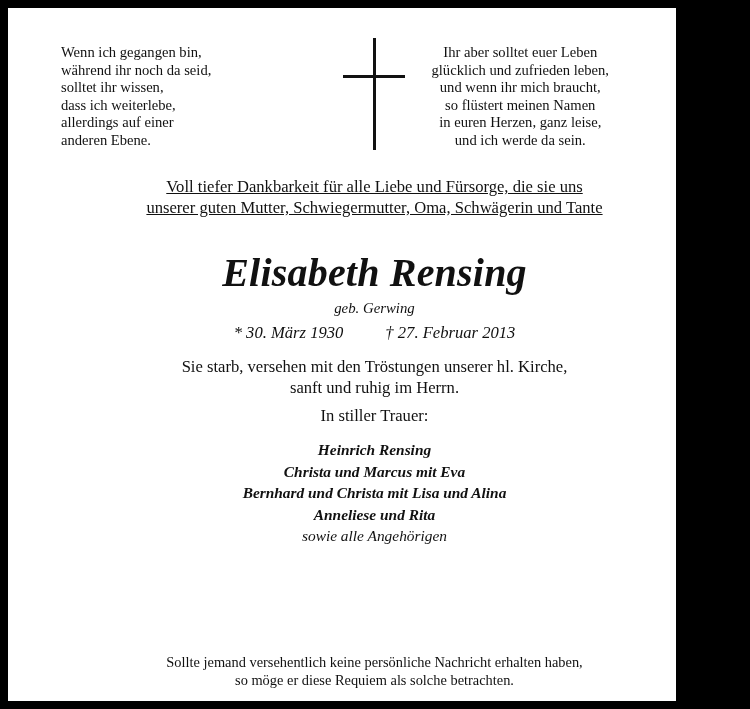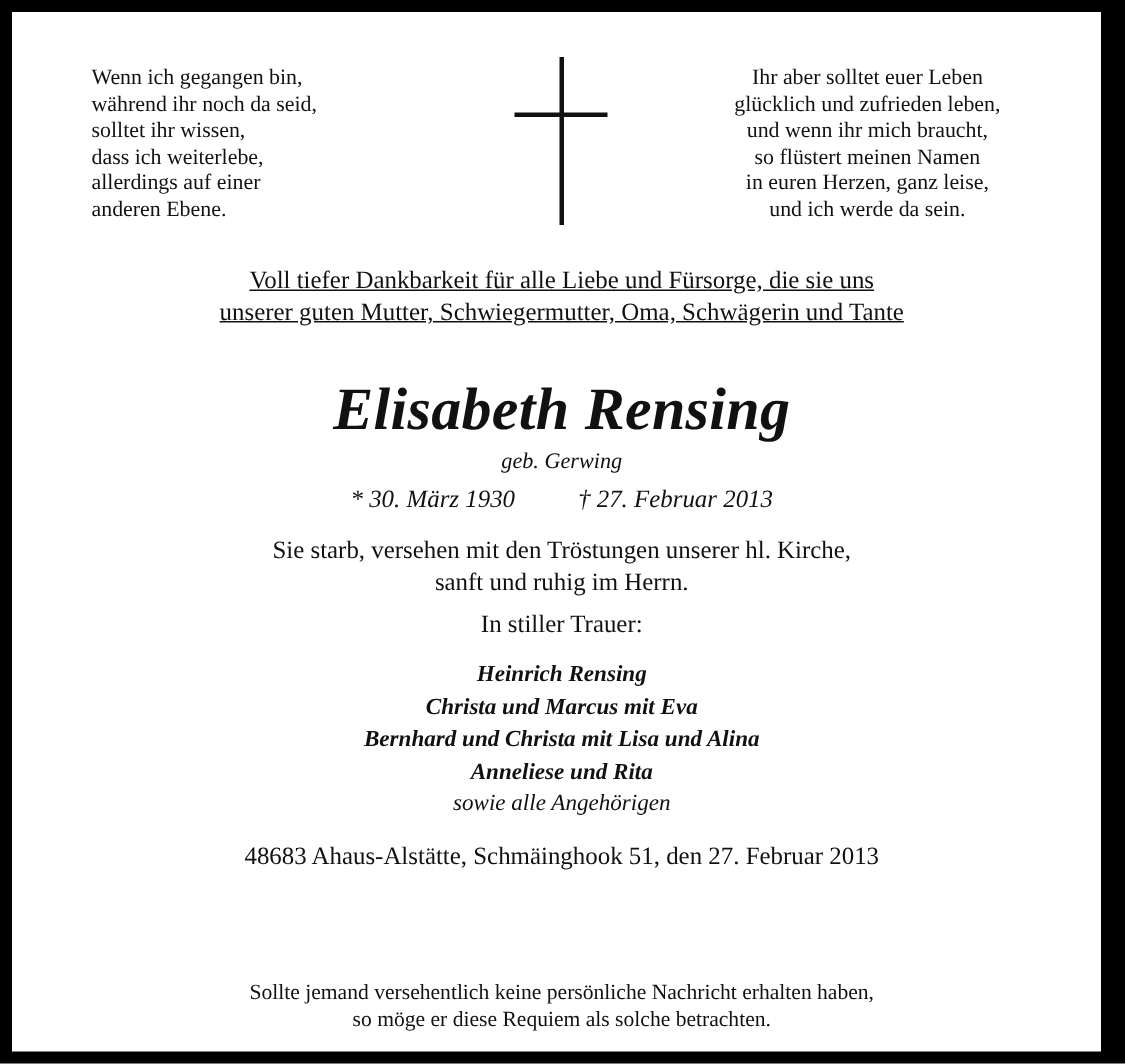--- a/index.html
+++ b/index.html
@@ -1,18 +1,18 @@
 <!DOCTYPE html>
 <html><head>
 <meta charset="utf-8">
 <style>
   html, body { margin:0; padding:0; }
   body { width:750px; height:709px; background:#000; position:relative; overflow:hidden;
          font-family:"Liberation Serif", "DejaVu Serif", serif; color:#111; }
-  .paper { position:absolute; left:8px; top:8px; width:726px; height:693px; background:#fff; }
+  .paper { position:absolute; left:8px; top:8px; width:635px; height:693px; background:#fff;padding-left:33px; }
   .poem { position:absolute; top:36px; font-size:14.6px; line-height:17.6px; margin:0; }
   .poem div { white-space:nowrap; }
   .poem-left { left:53px; text-align:left; }
   .poem-right { right:67px; text-align:center; }
   .cross { position:absolute; left:335px; top:30px; width:62px; height:112px; }
   .cross .v { position:absolute; left:30px; top:0; width:3px; height:112px; background:#111; }
   .cross .h { position:absolute; left:0; top:37px; width:62px; height:3px; background:#111; }
   .center { position:absolute; left:0; width:733px; text-align:center; }
   .intro { top:168px; font-size:16.6px; line-height:21px;text-decoration:underline; }
   .intro div { white-space:nowrap; }
@@ -79,21 +79,20 @@
   <div class="center mourn-label">In stiller Trauer:</div>
 
   <div class="center mourners">
     <div class="b">Heinrich Rensing</div>
     <div class="b">Christa und Marcus mit Eva</div>
     <div class="b">Bernhard und Christa mit Lisa und Alina</div>
     <div class="b">Anneliese und Rita</div>
     <div class="i">sowie alle Angehörigen</div>
   </div>
 
-  <div class="center place">48683 Ahaus-Alstätte, Schmäinghook 51, den 27. Februar 2013</div>
 
 
   <div class="center note">
     <div>Sollte jemand versehentlich keine persönliche Nachricht erhalten haben,</div>
     <div>so möge er diese Requiem als solche betrachten.</div>
   </div>
 
 </div>
 
 </body></html>

